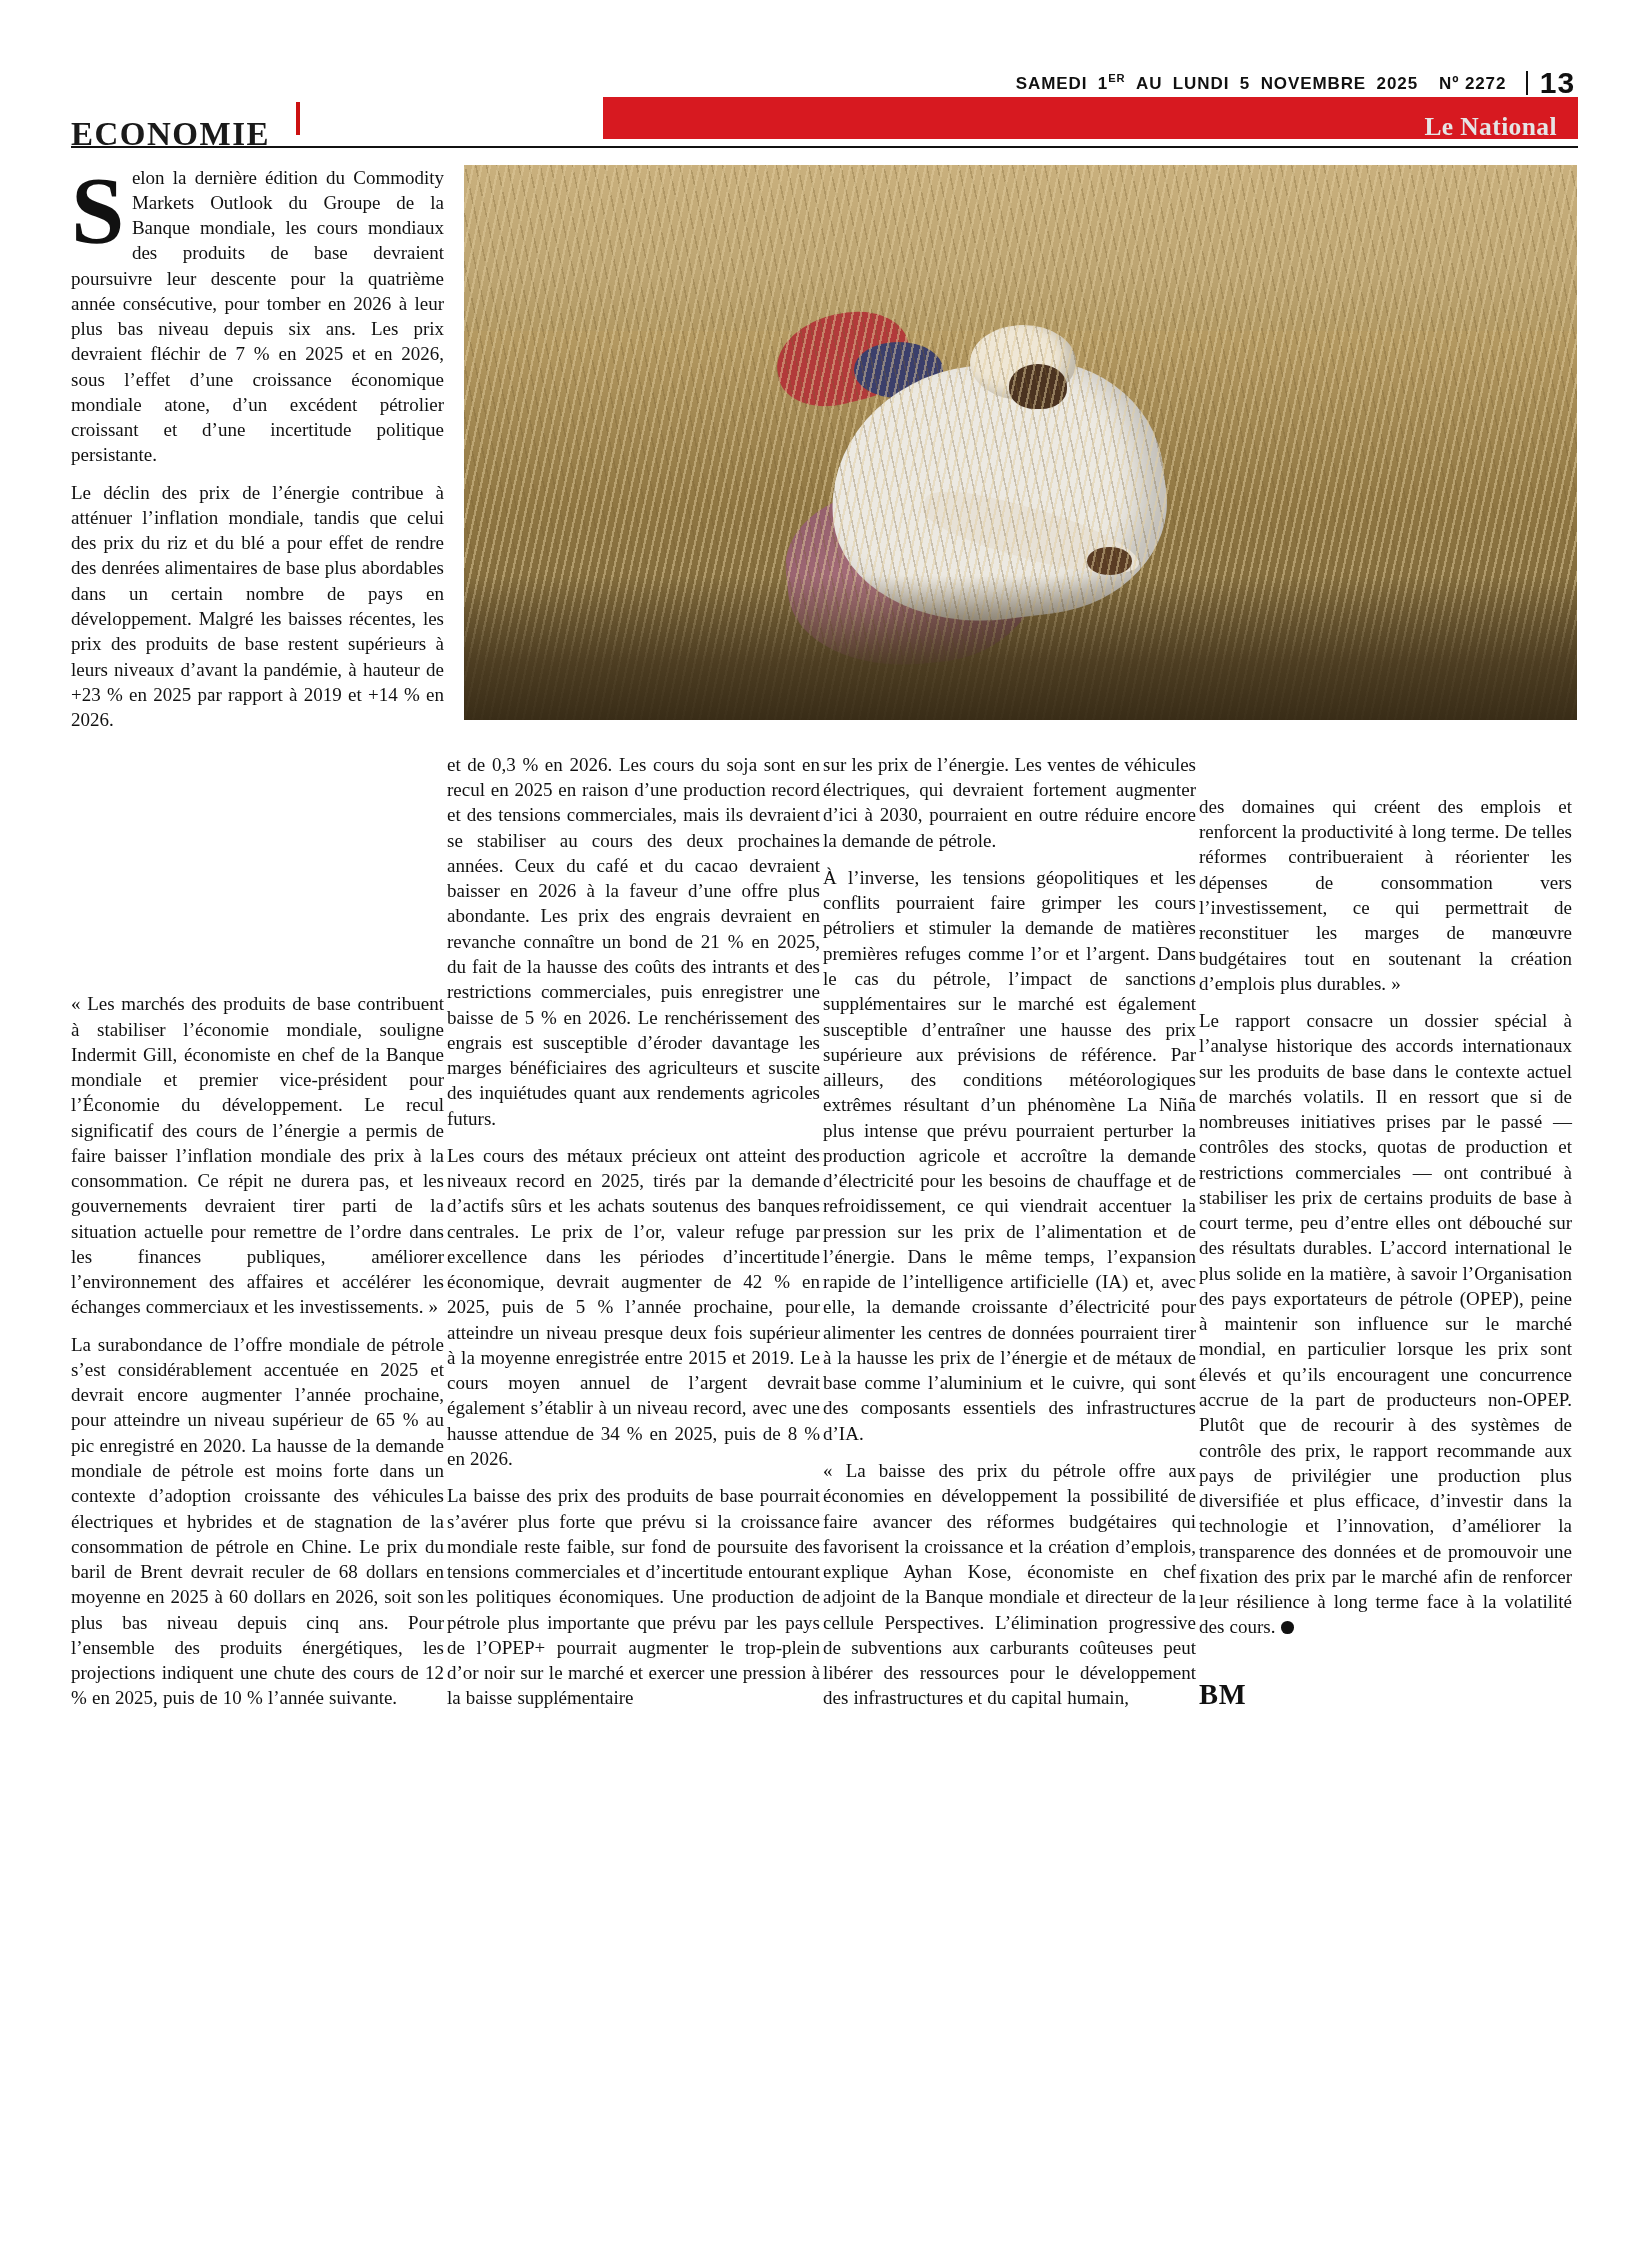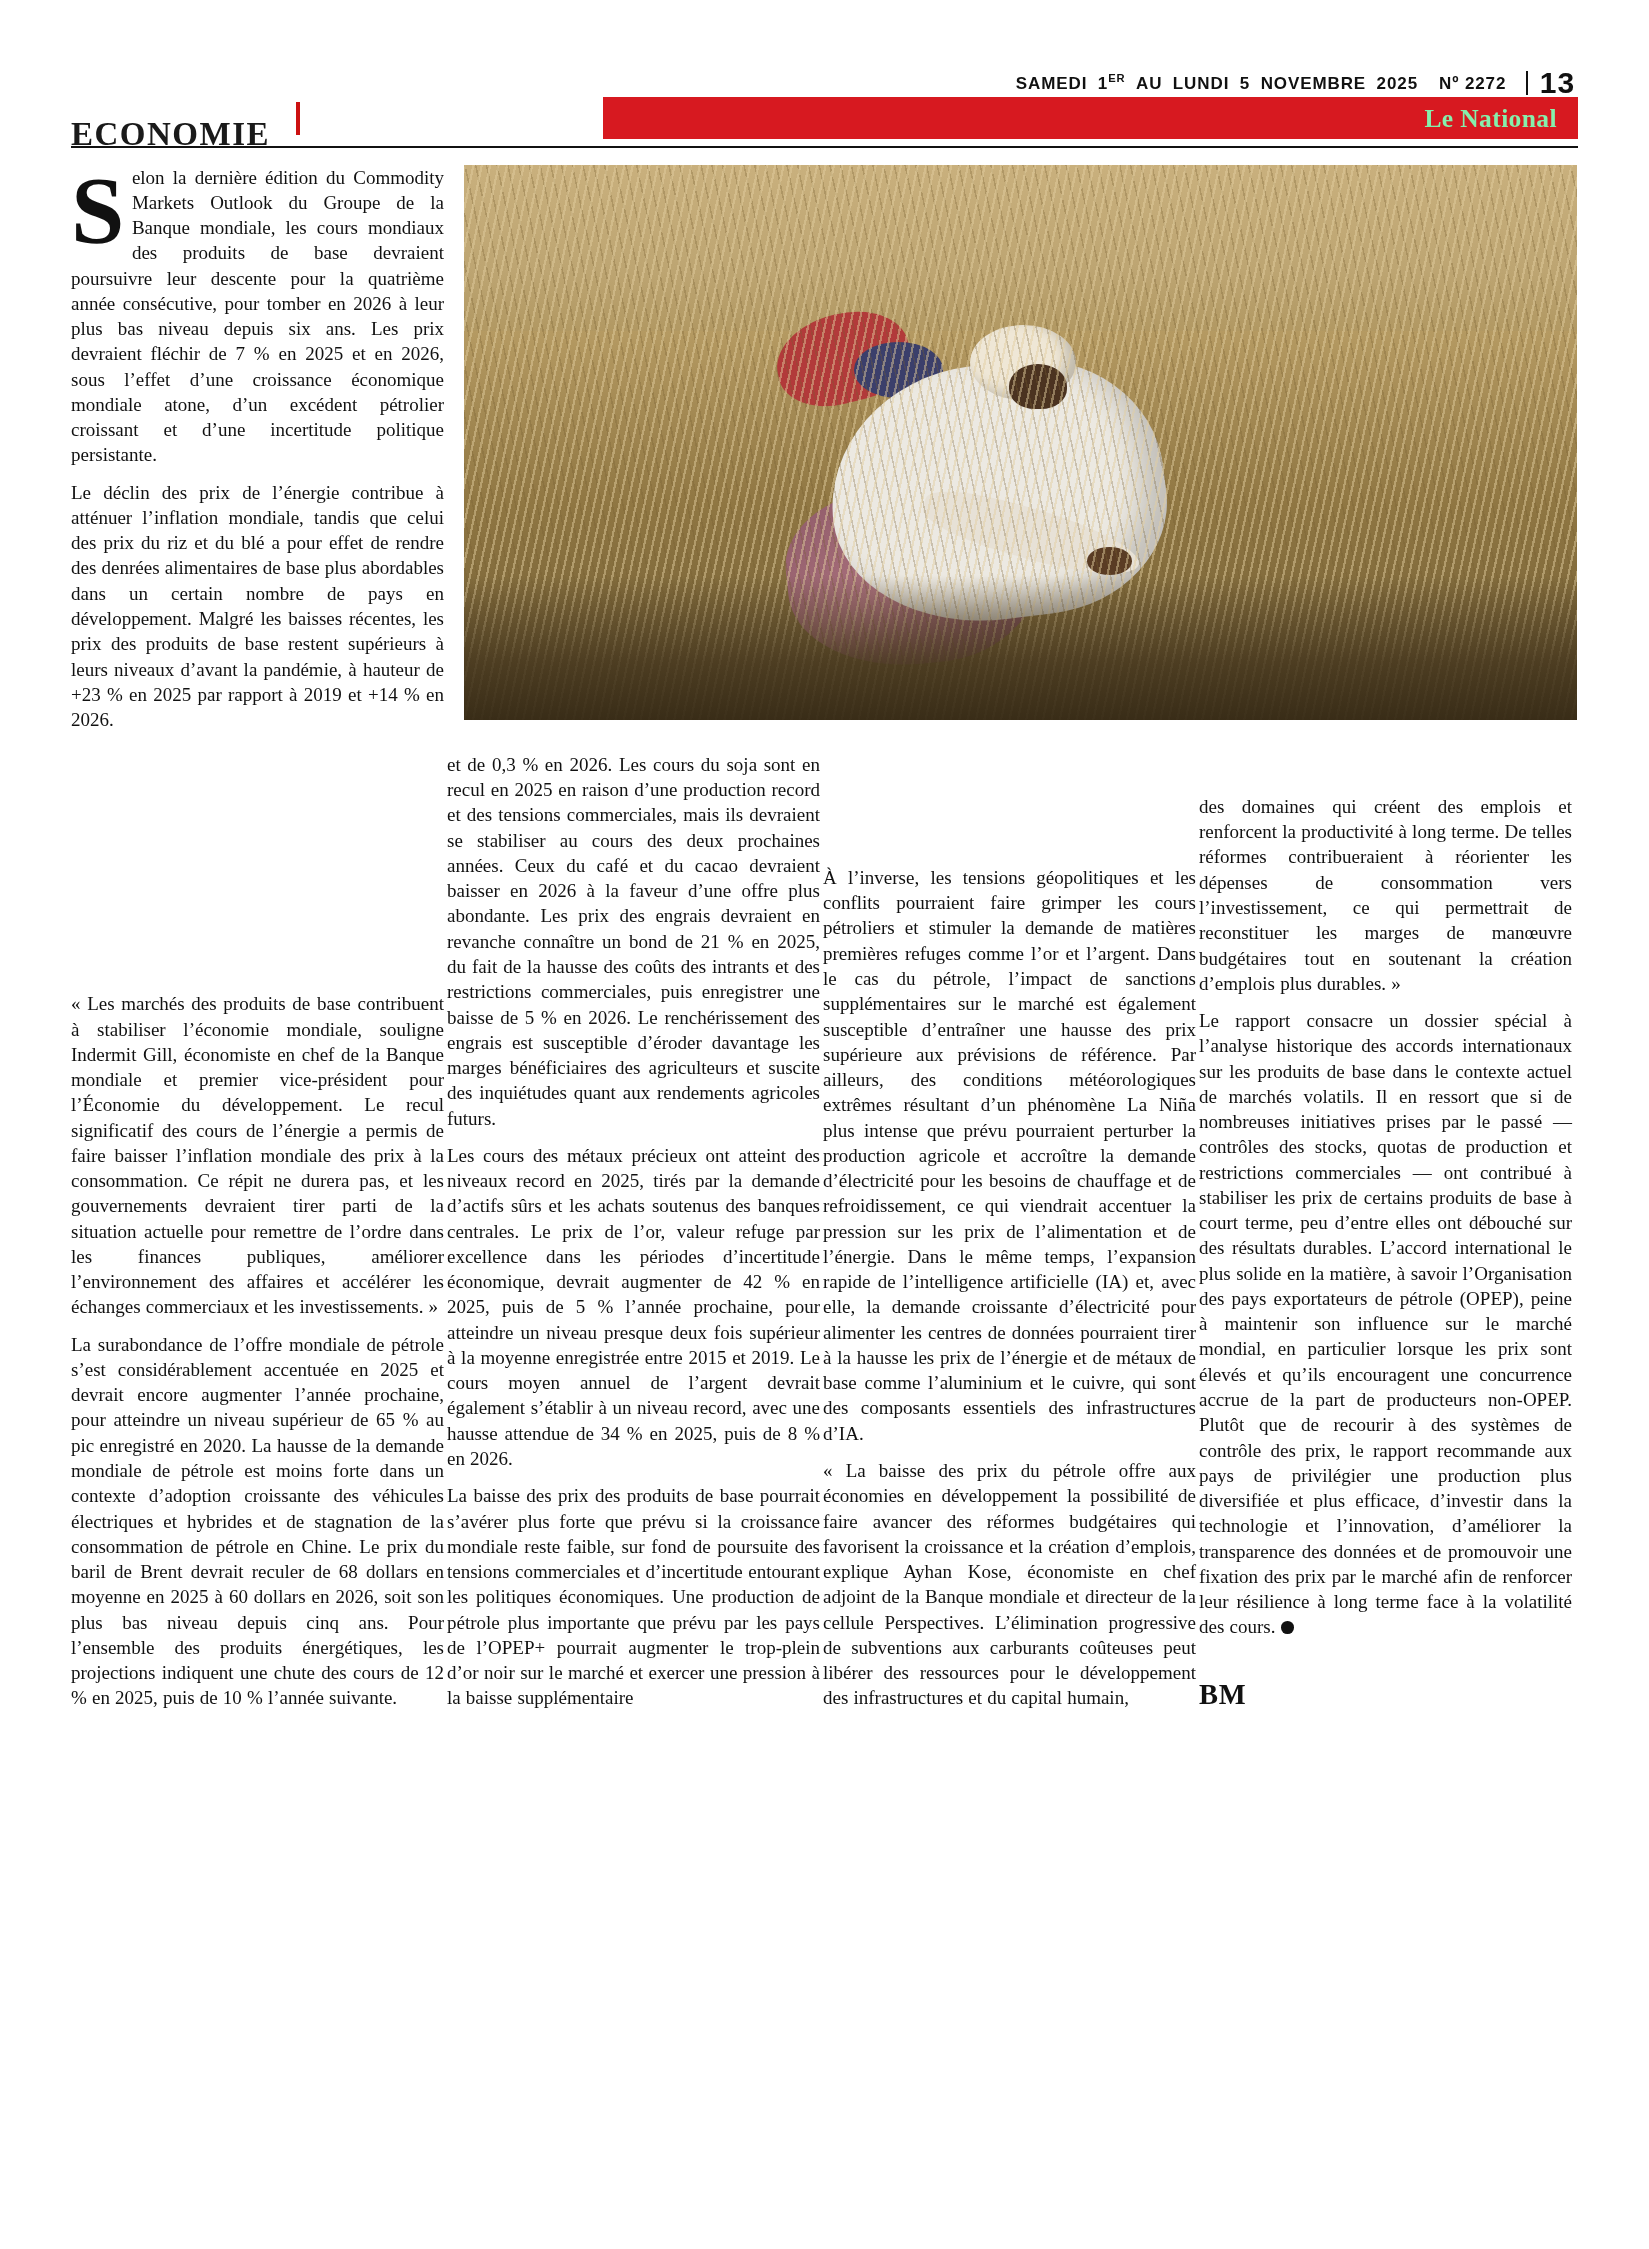--- a/index.html
+++ b/index.html
@@ -92,22 +92,22 @@
     position: absolute;
     right: 0;
     top: -3px;
     width: 975px;
     height: 42px;
     background: #d71920;
   }
   .redbox .brand {
     position: absolute;
     right: 21px;
-    top: 7px;
-    color: #86efac;
+    top: 15px;
+    color: #e5e5e5;
     font-family: "Liberation Serif", serif;
     font-weight: 700;
     font-size: 25.5px;
     letter-spacing: 0.4px;
   }
   .rule-under {
     margin-top: 3px;
     border-top: 2.2px solid #111;
     width: 100%;
   }
@@ -311,20 +311,21 @@
         <p>La surabondance de l’offre mondiale de pétrole s’est considérablement accentuée en 2025 et devrait encore augmenter l’année prochaine, pour atteindre un niveau supérieur de 65 % au pic enregistré en 2020. La hausse de la demande mondiale de pétrole est moins forte dans un contexte d’adoption croissante des véhicules électriques et hybrides et de stagnation de la consommation de pétrole en Chine. Le prix du baril de Brent devrait reculer de 68 dollars en moyenne en 2025 à 60 dollars en 2026, soit son plus bas niveau depuis cinq ans. Pour l’ensemble des produits énergétiques, les projections indiquent une chute des cours de 12 % en 2025, puis de 10 % l’année suivante.</p>
       </div>
 
       <div class="lcol body-col">
         <p>et de 0,3 % en 2026. Les cours du soja sont en recul en 2025 en raison d’une production record et des tensions commerciales, mais ils devraient se stabiliser au cours des deux prochaines années. Ceux du café et du cacao devraient baisser en 2026 à la faveur d’une offre plus abondante. Les prix des engrais devraient en revanche connaître un bond de 21 % en 2025, du fait de la hausse des coûts des intrants et des restrictions commerciales, puis enregistrer une baisse de 5 % en 2026. Le renchérissement des engrais est susceptible d’éroder davantage les marges bénéficiaires des agriculteurs et suscite des inquiétudes quant aux rendements agricoles futurs.</p>
         <p>Les cours des métaux précieux ont atteint des niveaux record en 2025, tirés par la demande d’actifs sûrs et les achats soutenus des banques centrales. Le prix de l’or, valeur refuge par excellence dans les périodes d’incertitude économique, devrait augmenter de 42 % en 2025, puis de 5 % l’année prochaine, pour atteindre un niveau presque deux fois supérieur à la moyenne enregistrée entre 2015 et 2019. Le cours moyen annuel de l’argent devrait également s’établir à un niveau record, avec une hausse attendue de 34 % en 2025, puis de 8 % en 2026.</p>
         <p>La baisse des prix des produits de base pourrait s’avérer plus forte que prévu si la croissance mondiale reste faible, sur fond de poursuite des tensions commerciales et d’incertitude entourant les politiques économiques. Une production de pétrole plus importante que prévu par les pays de l’OPEP+ pourrait augmenter le trop-plein d’or noir sur le marché et exercer une pression à la baisse supplémentaire</p>
       </div>
 
       <div class="lcol body-col">
+        <p>sur les prix de l’énergie. Les ventes de véhicules électriques, qui devraient fortement augmenter d’ici à 2030, pourraient en outre réduire encore la demande de pétrole.</p>
         <p>À l’inverse, les tensions géopolitiques et les conflits pourraient faire grimper les cours pétroliers et stimuler la demande de matières premières refuges comme l’or et l’argent. Dans le cas du pétrole, l’impact de sanctions supplémentaires sur le marché est également susceptible d’entraîner une hausse des prix supérieure aux prévisions de référence. Par ailleurs, des conditions météorologiques extrêmes résultant d’un phénomène La Niña plus intense que prévu pourraient perturber la production agricole et accroître la demande d’électricité pour les besoins de chauffage et de refroidissement, ce qui viendrait accentuer la pression sur les prix de l’alimentation et de l’énergie. Dans le même temps, l’expansion rapide de l’intelligence artificielle (IA) et, avec elle, la demande croissante d’électricité pour alimenter les centres de données pourraient tirer à la hausse les prix de l’énergie et de métaux de base comme l’aluminium et le cuivre, qui sont des composants essentiels des infrastructures d’IA.</p>
         <p>« La baisse des prix du pétrole offre aux économies en développement la possibilité de faire avancer des réformes budgétaires qui favorisent la croissance et la création d’emplois, explique Ayhan Kose, économiste en chef adjoint de la Banque mondiale et directeur de la cellule Perspectives. L’élimination progressive de subventions aux carburants coûteuses peut libérer des ressources pour le développement des infrastructures et du capital humain,</p>
       </div>
 
       <div class="lcol body-col">
         <p>des domaines qui créent des emplois et renforcent la productivité à long terme. De telles réformes contribueraient à réorienter les dépenses de consommation vers l’investissement, ce qui permettrait de reconstituer les marges de manœuvre budgétaires tout en soutenant la création d’emplois plus durables. »</p>
         <p><span>Le rapport consacre un dossier spécial à l’analyse historique des accords internationaux sur les produits de base dans le contexte actuel de marchés volatils. Il en ressort que si de nombreuses initiatives prises par le passé — contrôles des stocks, quotas de production et restrictions commerciales — ont contribué à stabiliser les prix de certains produits de base à court terme, peu d’entre elles ont débouché sur des résultats durables. L’accord international le plus solide en la matière, à savoir l’Organisation des pays exportateurs de pétrole (OPEP), peine à maintenir son influence sur le marché mondial, en particulier lorsque les prix sont élevés et qu’ils encouragent une concurrence accrue de la part de producteurs non-OPEP. Plutôt que de recourir à des systèmes de contrôle des prix, le rapport recommande aux pays de privilégier une production plus diversifiée et plus efficace, d’investir dans la technologie et l’innovation, d’améliorer la transparence des données et de promouvoir une fixation des prix par le marché afin de renforcer leur résilience à long terme face à la volatilité des cours.</span><span class="endmark"></span></p>
         <div class="byline">BM</div>
       </div>
 

